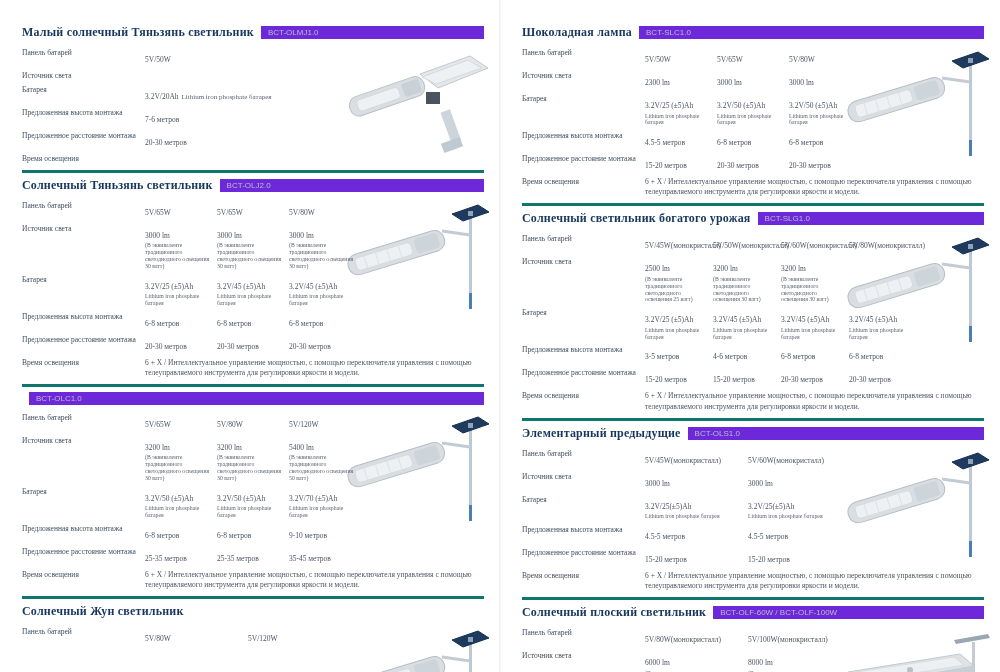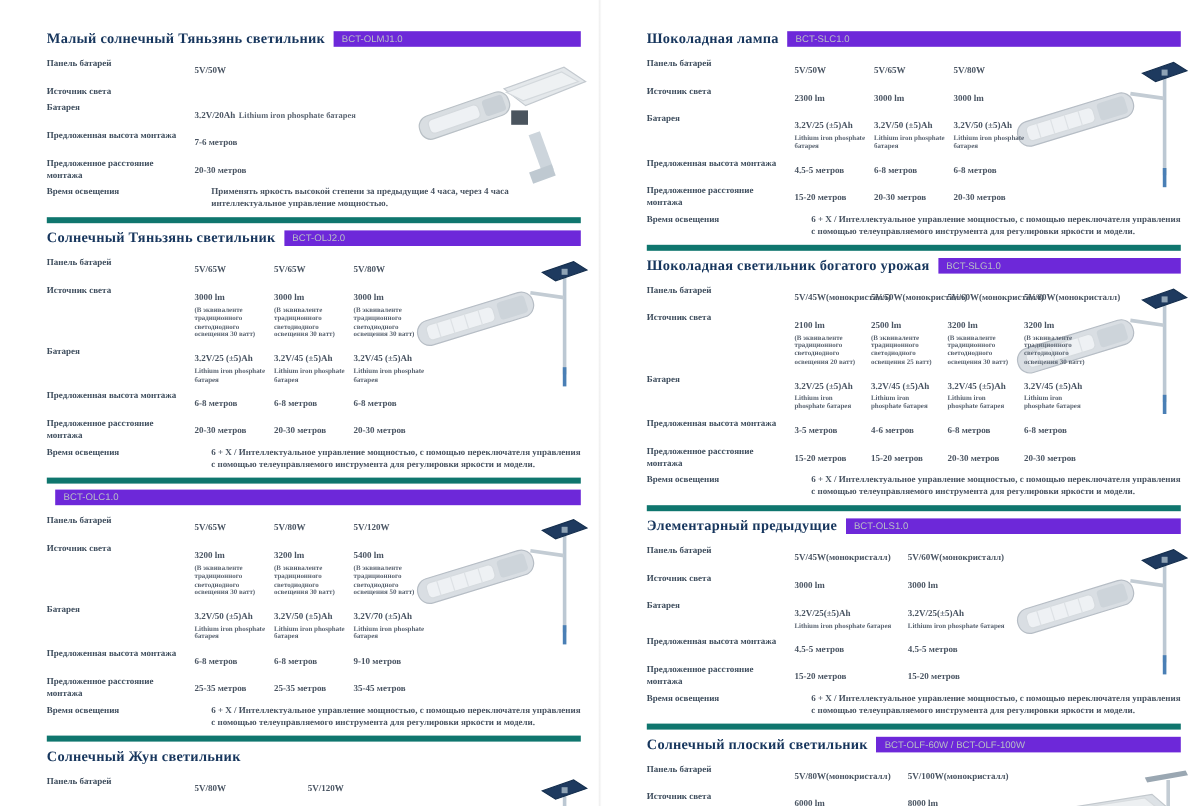--- a/index.html
+++ b/index.html
@@ -1,37 +1,37 @@
 <!DOCTYPE html>
 <html><head>
 <meta charset="utf-8">
 <style>
   html,body{margin:0;padding:0;background:#ffffff;}
   body{width:1000px;height:672px;overflow:hidden;
        font-family:"Liberation Serif","DejaVu Serif",serif;color:#44505e;}
   .spread{position:relative;display:flex;width:1000px;height:672px;background:#fff;}
   .spread-divider{position:absolute;left:499px;top:0;width:2px;height:672px;
        background:linear-gradient(to right,rgba(0,0,0,.07),rgba(0,0,0,.015));}
-  .half{width:500px;height:519px;box-sizing:border-box;padding:20px 16px 4px 22px;margin-left:17px;}
+  .half{width:500px;height:519px;box-sizing:border-box;padding:20px 16px 4px 22px;}
   .section{position:relative;padding:5px 0 6px;}
-  .section.sep{border-top:5px solid #0f766e;}
+  .section.sep{border-top:3px solid #0f766e;}
   .sec-header{display:flex;align-items:center;margin-bottom:8px;}
   .sec-title{font-weight:bold;color:#17365d;font-size:12px;white-space:nowrap;letter-spacing:.2px;}
   .badge{flex:1;margin-left:7px;background:#6d28d9;color:#b8bec6;font-size:8px;
          line-height:13px;padding:0 7px;font-family:"Liberation Sans","DejaVu Sans",sans-serif;
          white-space:nowrap;overflow:hidden;}
-  .sec-body{position:relative;font-weight:bold;}
+  .sec-body{position:relative;}
   .rows{position:relative;z-index:2;}
   .spec-row{display:grid;column-gap:5px;margin-bottom:5px;align-items:start;}
   .spec-label{font-size:7.5px;color:#3f4e5e;line-height:1.25;}
   .cell{min-width:0;}
   .cell-val{font-size:7.5px;color:#4a5563;line-height:1.25;}
   .cell-note{display:block;font-size:5.8px;color:#5c6673;line-height:1.18;margin-top:.5px;}
   .inline-notes .cell-note{display:inline;margin-left:3px;font-size:7px;}
-  .time-row{display:grid;grid-template-columns:118px 1fr;column-gap:19px;margin-top:2px;}
+  .time-row{display:grid;grid-template-columns:118px 1fr;column-gap:5px;margin-top:2px;}
   .time-text{font-size:7.5px;line-height:1.35;color:#4a5563;max-width:430px;}
   .pr-1 .rows{padding-right:128px;}
   .pr-2 .rows{padding-right:138px;}
   .pr-3 .rows{padding-right:128px;}
   .pr-4 .rows{padding-right:72px;}
   .lamp-figure{position:absolute;right:-6px;top:0;width:148px;height:112px;z-index:1;}
   .lamp-figure svg{width:100%;height:100%;}
 </style>
 </head>
 <body>
@@ -60,21 +60,20 @@
               <span class="spec-label">Предложенная высота монтажа</span>
               <div class="cell"><span class="cell-val">7-6 метров</span></div>
             </div>
             <div class="spec-row" style="grid-template-columns: 118px repeat(1, 1fr);">
               <span class="spec-label">Предложенное расстояние монтажа</span>
               <div class="cell"><span class="cell-val">20-30 метров</span></div>
             </div>
           </div>
           <div class="time-row">
             <span class="spec-label">Время освещения</span>
-            <div class="time-text">Применять яркость высокой степени за предыдущие 4 часа, через 4 часа интеллектуальное управление мощностью.</div>
           </div>
           <div class="lamp-figure"><svg viewBox="0 0 148 112" xmlns="http://www.w3.org/2000/svg">
     <g stroke="#c3c9cf" stroke-width="1" fill="#e4e8eb">
       <polygon points="78,26 128,8 146,20 96,40"></polygon>
       <polygon points="80,29 126,12 140,20 94,36" fill="#eef1f3" stroke="#d4d9dd"></polygon>
     </g>
     <g transform="rotate(-19 46 48)">
       <rect x="6" y="38" width="78" height="20" rx="9" fill="#d9dee2" stroke="#b9c0c6"></rect>
       <rect x="14" y="42" width="44" height="12" rx="4" fill="#eef1f4" stroke="#d4d9dd"></rect>
       <rect x="62" y="41" width="18" height="14" rx="3" fill="#c9d0d6"></rect>
@@ -293,35 +292,34 @@
       <line x1="22" y1="44" x2="22" y2="57" stroke="#dde1e5"></line>
       <line x1="34" y1="44" x2="34" y2="57" stroke="#dde1e5"></line>
       <line x1="46" y1="44" x2="46" y2="57" stroke="#dde1e5"></line>
       <line x1="58" y1="44" x2="58" y2="57" stroke="#dde1e5"></line>
     </g>
   </svg></div>
         </div>
       </section>
       <section class="section sep pr-4">
         <div class="sec-header">
-          <span class="sec-title">Шоколадная светильник богатого урожая</span>
+          <span class="sec-title">Солнечный светильник богатого урожая</span>
           <span class="badge">BCT-SLG1.0</span>
         </div>
         <div class="sec-body">
           <div class="rows">
             <div class="spec-row" style="grid-template-columns: 118px repeat(4, 1fr);">
               <span class="spec-label">Панель батарей</span>
               <div class="cell"><span class="cell-val">5V/45W(монокристалл)</span></div>
               <div class="cell"><span class="cell-val">5V/50W(монокристалл)</span></div>
               <div class="cell"><span class="cell-val">5V/60W(монокристалл)</span></div>
               <div class="cell"><span class="cell-val">5V/80W(монокристалл)</span></div>
             </div>
             <div class="spec-row" style="grid-template-columns: 118px repeat(4, 1fr);">
               <span class="spec-label">Источник света</span>
-              <div class="cell"><span class="cell-val">2100 lm</span><span class="cell-note">(В эквиваленте традиционного светодиодного освещения  20 ватт)</span></div>
               <div class="cell"><span class="cell-val">2500 lm</span><span class="cell-note">(В эквиваленте традиционного светодиодного освещения  25 ватт)</span></div>
               <div class="cell"><span class="cell-val">3200 lm</span><span class="cell-note">(В эквиваленте традиционного светодиодного освещения  30 ватт)</span></div>
               <div class="cell"><span class="cell-val">3200 lm</span><span class="cell-note">(В эквиваленте традиционного светодиодного освещения  30 ватт)</span></div>
             </div>
             <div class="spec-row" style="grid-template-columns: 118px repeat(4, 1fr);">
               <span class="spec-label">Батарея</span>
               <div class="cell"><span class="cell-val">3.2V/25 (±5)Ah</span><span class="cell-note">Lithium iron phosphate батарея</span></div>
               <div class="cell"><span class="cell-val">3.2V/45 (±5)Ah</span><span class="cell-note">Lithium iron phosphate батарея</span></div>
               <div class="cell"><span class="cell-val">3.2V/45 (±5)Ah</span><span class="cell-note">Lithium iron phosphate батарея</span></div>
               <div class="cell"><span class="cell-val">3.2V/45 (±5)Ah</span><span class="cell-note">Lithium iron phosphate батарея</span></div>

